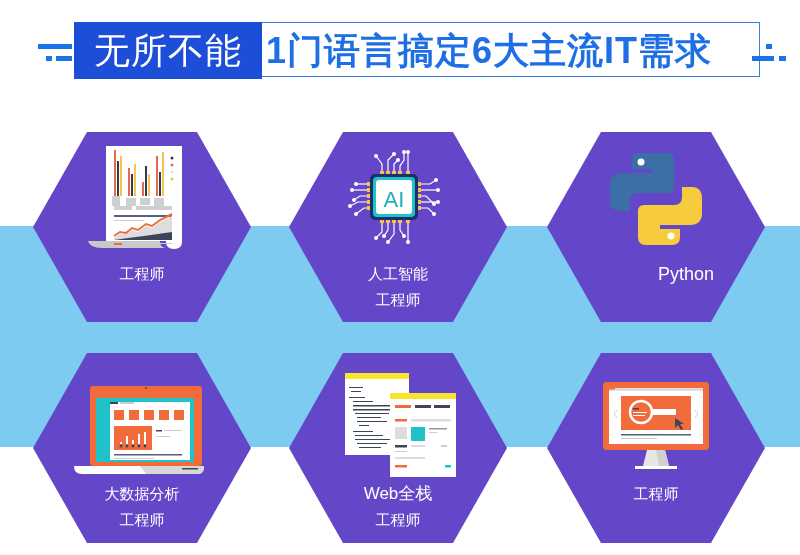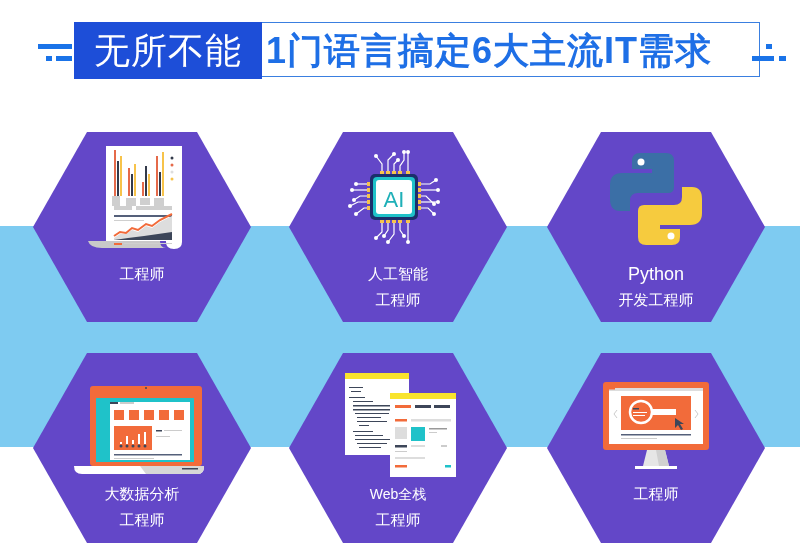--- a/index.html
+++ b/index.html
@@ -152,23 +152,22 @@
   <div>人工智能</div>
   <div>工程师</div>
 </div>
 
 <svg class="icon" style="left:608px;top:151px;" width="96" height="96" viewBox="0 0 96 96">
   <path d="M32,2 H58 Q66,2 66,10 V36 Q66,42 60,42 H30 Q22,42 22,50 V60 H12 Q2,60 2,48 V34 Q2,22 14,22 H44 V18 H24 V10 Q24,2 32,2 Z" fill="#3b6fa6"></path>
   <circle cx="33" cy="11" r="3.5" fill="#ffffff"></circle>
   <path d="M64,94 H38 Q30,94 30,86 V60 Q30,54 36,54 H66 Q74,54 74,46 V36 H84 Q94,36 94,48 V62 Q94,74 82,74 H52 V78 H72 V86 Q72,94 64,94 Z" fill="#f6cb3e"></path>
   <circle cx="63" cy="85" r="3.5" fill="#ffffff"></circle>
 </svg>
-<div class="label" style="left:566px;top:261px;">
+<div class="label" style="left:596px;top:261px;">
   <div class="en" style="font-size:18px;">Python</div>
-  <div>开发工程师</div>
 </div>
 
 <svg class="icon" style="left:74px;top:384px;" width="130" height="92" viewBox="0 0 130 92">
   <rect x="16" y="2" width="112" height="80" rx="3" fill="#f26b3a"></rect>
   <circle cx="72" cy="4" r="1" fill="#3d4659"></circle>
   <rect x="22" y="14" width="98" height="64" fill="#1fc2c9"></rect>
   <rect x="36" y="18" width="80" height="58" fill="#ffffff"></rect>
   <rect x="36" y="18" width="8" height="2" fill="#3d4659"></rect>
   <rect x="46" y="18" width="14" height="2" fill="#cccccc"></rect>
   <g fill="#f26b3a">
@@ -240,21 +239,21 @@
   <rect x="84" y="59" width="8" height="1" fill="#cccccc"></rect>
   <rect x="50" y="72" width="12" height="2.5" fill="#3d4659"></rect>
   <rect x="66" y="72" width="14" height="2" fill="#dddddd"></rect>
   <rect x="96" y="72" width="6" height="2" fill="#cccccc"></rect>
   <rect x="50" y="78" width="12" height="1" fill="#cccccc"></rect>
   <rect x="50" y="84" width="30" height="2" fill="#dddddd"></rect>
   <rect x="50" y="92" width="12" height="2.5" fill="#f26b3a"></rect>
   <rect x="100" y="92" width="6" height="2.5" fill="#1fc2c9"></rect>
 </svg>
 <div class="label" style="left:308px;top:481px;">
-  <div style="font-size:14px;">Web全栈</div>
+  <div style="font-size:17px;">Web全栈</div>
   <div>工程师</div>
 </div>
 
 <svg class="icon" style="left:603px;top:382px;" width="106" height="88" viewBox="0 0 106 88">
   <rect x="0" y="0" width="106" height="68" rx="3" fill="#f26b3a"></rect>
   <rect x="6" y="6" width="94" height="56" fill="#ffffff"></rect>
   <rect x="6" y="6" width="94" height="3" fill="#dddddd"></rect>
   <rect x="6" y="6" width="6" height="1.5" fill="#f26b3a"></rect>
   <rect x="18" y="14" width="70" height="34" fill="#f26b3a"></rect>
   <path d="M14,28 L11,32 L14,36" stroke="#cccccc" stroke-width="1" fill="none"></path>

